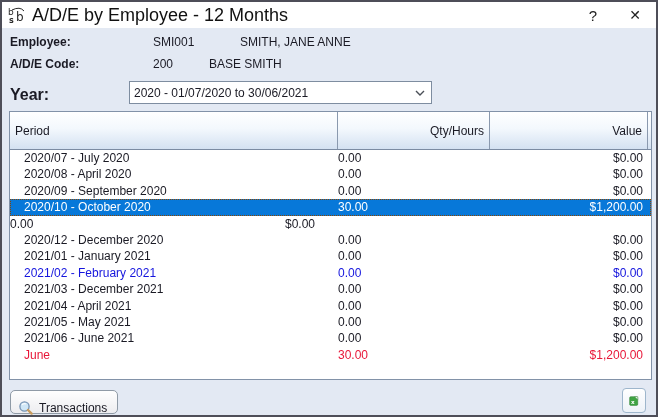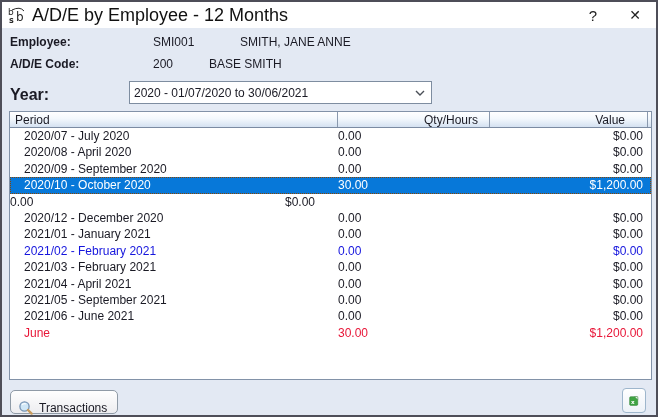--- a/index.html
+++ b/index.html
@@ -58,28 +58,28 @@
     width:22px;height:100%;display:flex;align-items:center;justify-content:center;
     color:#4a4f57;font-size:10px;
   }
   
   .table{
     position:absolute;left:7px;top:109px;width:643px;height:269px;
     background:#ffffff;border:1px solid var(--tblborder);
     font-size:12px;overflow:hidden;
   }
   .thead{
-    display:flex;height:16px;
+    display:flex;height:38px;
     background:linear-gradient(#ffffff, #f3f8fd 45%, #d4e1f1);
     border-bottom:1px solid #7b8ba2;
   }
   .th{display:flex;align-items:center;}
   .th-period{width:328px;padding-left:5px;border-right:1px solid #8a99ae;}
-  .th-qty{width:152px;justify-content:flex-end;padding-right:11px;border-right:1px solid #8a99ae;}
-  .th-value{width:158px;justify-content:flex-end;padding-right:22px;border-right:1px solid #8a99ae;}
+  .th-qty{width:152px;justify-content:flex-end;padding-right:5px;border-right:1px solid #8a99ae;}
+  .th-value{width:158px;justify-content:flex-end;padding-right:5px;border-right:1px solid #8a99ae;}
   .trow{display:flex;height:16.4px;line-height:16.4px;}
   .td{white-space:nowrap;overflow:hidden;}
   .td-period{width:328px;padding-left:14px;}
   .td-qty{width:152px;text-align:left;padding-right:5px;}
   .td-value{width:158px;text-align:right;padding-right:5px;}
   .trow.selected{background:var(--sel);color:#ffffff;outline:1px dotted #8a4500;outline-offset:-1px;}
   .trow.current{color:var(--cur);}
   .trow.total{color:var(--tot);}
   
   .btn-transactions{
@@ -170,31 +170,31 @@
           <div class="td td-period">2021/01 - January 2021</div>
           <div class="td td-qty">0.00</div>
           <div class="td td-value">$0.00</div>
         </div>
         <div class="trow current">
           <div class="td td-period">2021/02 - February 2021</div>
           <div class="td td-qty">0.00</div>
           <div class="td td-value">$0.00</div>
         </div>
         <div class="trow">
-          <div class="td td-period">2021/03 - February 2021</div>
+          <div class="td td-period">2021/03 - December 2021</div>
           <div class="td td-qty">0.00</div>
           <div class="td td-value">$0.00</div>
         </div>
         <div class="trow">
           <div class="td td-period">2021/04 - April 2021</div>
           <div class="td td-qty">0.00</div>
           <div class="td td-value">$0.00</div>
         </div>
         <div class="trow">
-          <div class="td td-period">2021/05 - September 2021</div>
+          <div class="td td-period">2021/05 - May 2021</div>
           <div class="td td-qty">0.00</div>
           <div class="td td-value">$0.00</div>
         </div>
         <div class="trow">
           <div class="td td-period">2021/06 - June 2021</div>
           <div class="td td-qty">0.00</div>
           <div class="td td-value">$0.00</div>
         </div>
         <div class="trow total">
           <div class="td td-period">June</div>

